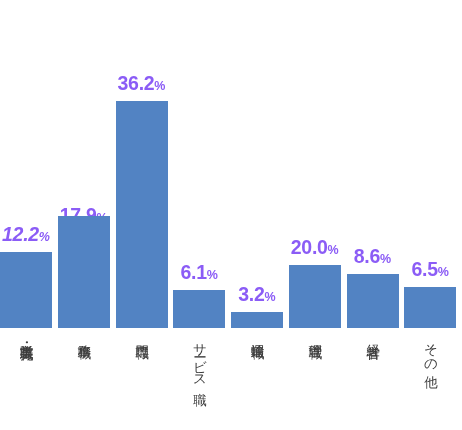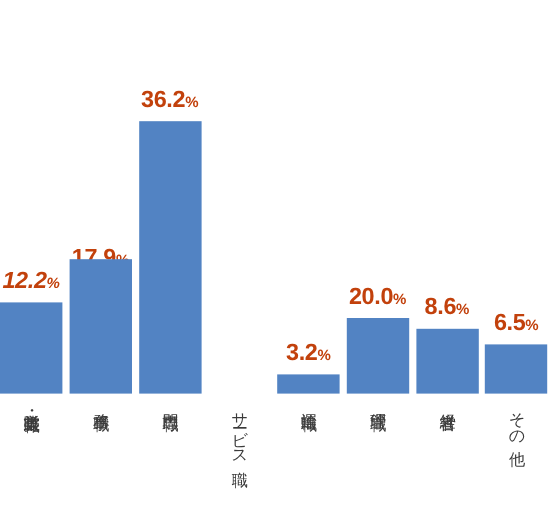--- a/index.html
+++ b/index.html
@@ -42,21 +42,21 @@
     right: 0;
     bottom: 0;
     background: #5283c3;
   }
 
   .bar-value {
     position: absolute;
     left: -8px;
     right: -8px;
     text-align: center;
-    color: #c2410c;
+    color: #8b5cf6;
     font-weight: bold;
     font-size: 19.5px;
     line-height: 1;
     letter-spacing: -0.3px;
     white-space: nowrap;
   }
   .bar-value .pct {
     font-size: 12.5px;
     font-weight: bold;
     letter-spacing: 0;
@@ -111,20 +111,26 @@
       <div class="bar-rect" style="height:112px;"></div>
     </div>
 
     <div class="bar-slot" style="left:115.5px; width:52px;">
       <div class="bar-value" style="bottom:235px;">
         <span>36.2</span><span class="pct">%</span>
       </div>
       <div class="bar-rect" style="height:227px;"></div>
     </div>
 
+    <div class="bar-slot" style="left:173.25px; width:52px;">
+      <div class="bar-value" style="bottom:46px;">
+        <span>6.1</span><span class="pct">%</span>
+      </div>
+      <div class="bar-rect" style="height:38px;"></div>
+    </div>
 
     <div class="bar-slot" style="left:231px; width:52px;">
       <div class="bar-value" style="bottom:24px;">
         <span>3.2</span><span class="pct">%</span>
       </div>
       <div class="bar-rect" style="height:16px;"></div>
     </div>
 
     <div class="bar-slot" style="left:288.75px; width:52px;">
       <div class="bar-value" style="bottom:71px;">

